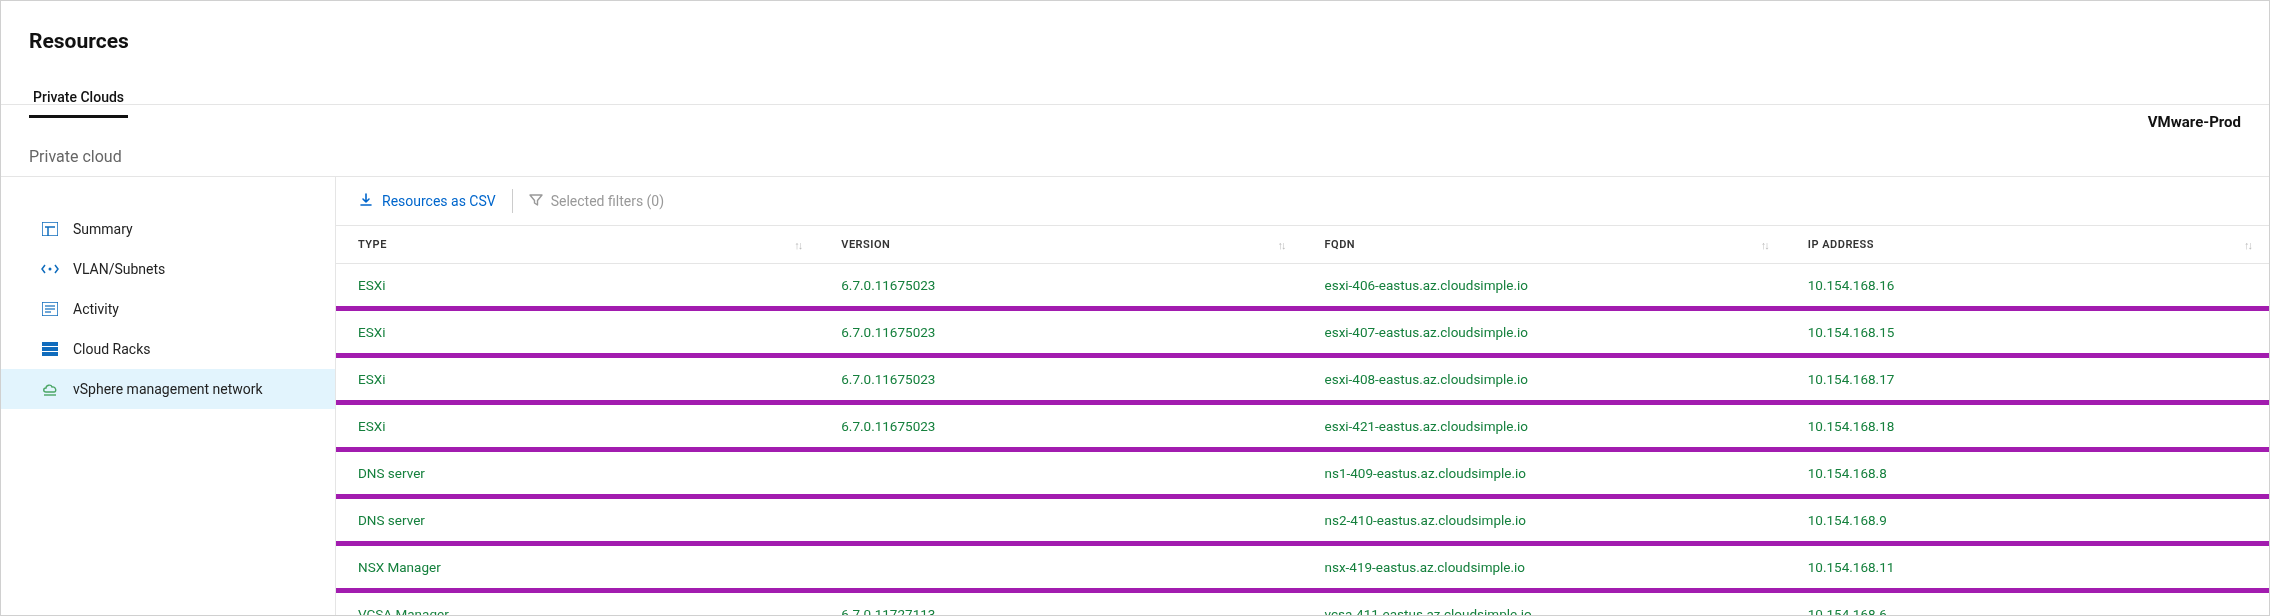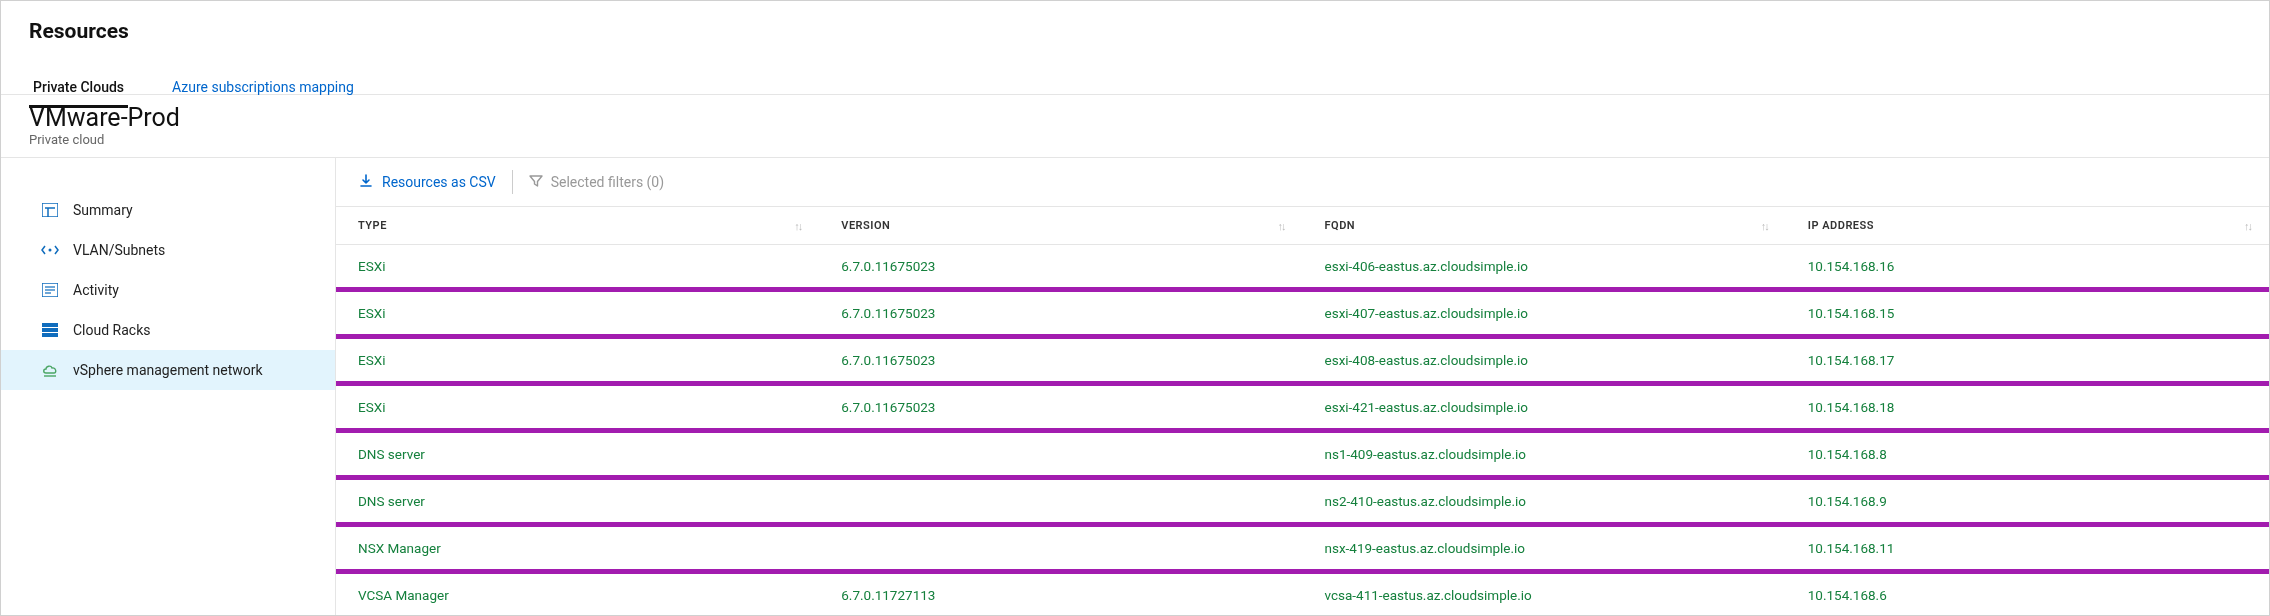--- a/index.html
+++ b/index.html
@@ -9,21 +9,21 @@
   color: #111;
   font-size: 13px;
   border: 1px solid #d0d0d0;
   width: 2270px;
   height: 616px;
   overflow: hidden;
 }
 .page-title {
   font-size: 21px;
   font-weight: 700;
-  padding: 18px 28px 12px;
+  padding: 28px 28px 12px;
 }
 .top-tabs {
   display: flex;
   border-bottom: 1px solid #e5e5e5;
   padding-left: 28px;
   gap: 40px;
 }
 .top-tab {
   padding: 10px 4px 10px;
   font-size: 14px;
@@ -36,27 +36,28 @@
 .top-tab.active {
   color: #111;
   font-weight: 500;
   border-bottom-color: #111;
 }
 .sub-header {
   padding: 8px 28px 10px;
   border-bottom: 1px solid #e5e5e5;
 }
 .sub-title {
-  font-size: 25px;
-  font-weight: 400;
+  font-size: 15px;
+  font-weight: 700;
+  text-align: right;
 }
 .sub-sub {
-  font-size: 13px;
+  font-size: 16px;
   color: #666;
-  margin-top: 0px;
+  margin-top: 16px;
 }
 .workspace {
   display: flex;
   height: calc(100% - 150px);
 }
 .sidebar {
   width: 335px;
   border-right: 1px solid #e5e5e5;
   padding-top: 32px;
 }
@@ -145,21 +146,20 @@
 .col-fqdn { width: 22%; }
 .col-ip { width: 22%; }
 </style>
 </head>
 <body>
 
 <div class="page-title">Resources</div>
 
 <div class="top-tabs">
   <div class="top-tab active">Private Clouds</div>
-  <div class="top-tab">Azure subscriptions mapping</div>
 </div>
 
 <div class="sub-header">
   <div class="sub-title">VMware-Prod</div>
   <div class="sub-sub">Private cloud</div>
 </div>
 
 <div class="workspace">
 
   <div class="sidebar">

